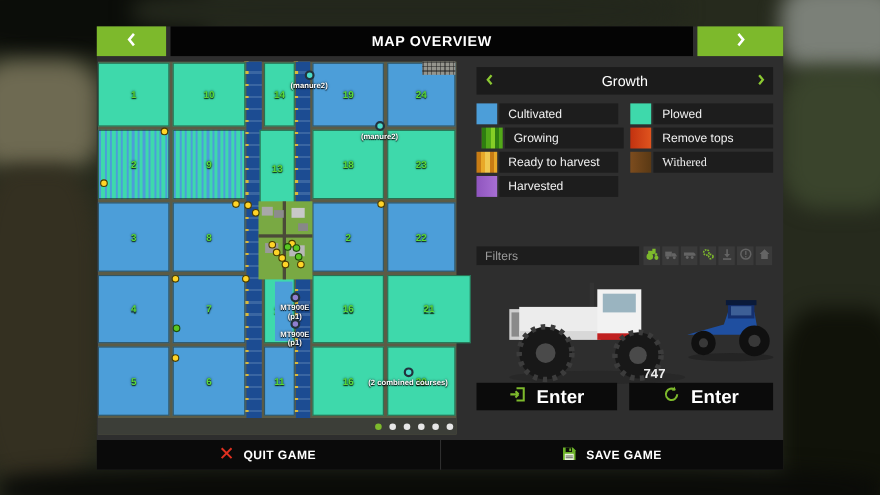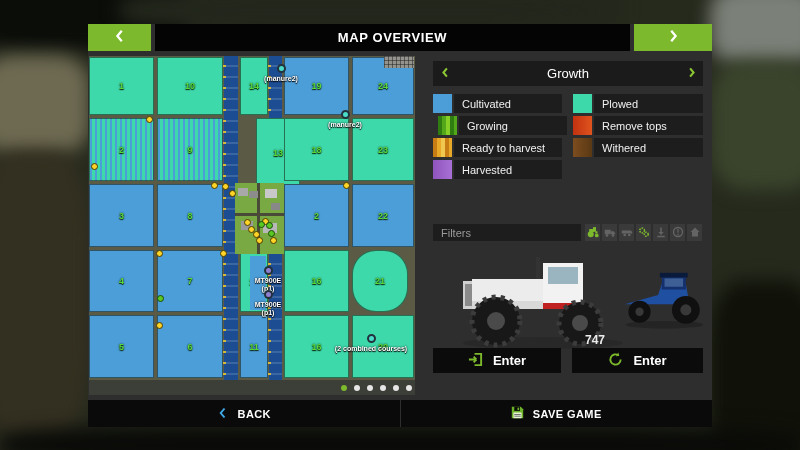--- a/index.html
+++ b/index.html
@@ -68,40 +68,40 @@
   .hd-arrow.l{left:0;}
   .hd-arrow.r{right:0;}
   .leg{position:absolute;width:129px;height:19px;}
   .leg .sw{position:absolute;left:0;top:0;width:19px;height:19px;}
   .leg .lb{position:absolute;left:21px;top:0;right:0;bottom:0;background:#1d1d1d;display:flex;
         align-items:center;padding-left:8px;font-size:11px;color:#f0f0f0;}
   #leg-cultivated{left:0;top:33px;}  #leg-growing{left:5px;top:55px;}
   #leg-ready{left:0;top:77px;}       #leg-harvested{left:0;top:99px;padding-left:24px;}
   #leg-plowed{left:140px;top:33px;width:130px;}
   #leg-removetops{left:140px;top:55px;width:130px;}
-  #leg-withered{left:140px;top:77px;width:130px;}
+  #leg-withered{left:140px;top:77px;width:130px;font-family:Liberation Serif, serif;}
   .sw-cultivated{background:#4c9ed9;}
   .sw-growing{background:repeating-linear-gradient(90deg,#2f7d10 0 4px,#52a818 4px 8px,#86cf26 8px 12px);}
   .sw-ready{background:repeating-linear-gradient(90deg,#c87c14 0 4px,#e8a828 4px 8px,#f0c850 8px 12px);}
   .sw-harvested{background:linear-gradient(90deg,#8f55be,#a86fd4);}
   .sw-plowed{background:#3ed9ab;}
   .sw-removetops{background:linear-gradient(90deg,#c23210,#e0541e);}
   .sw-withered{background:linear-gradient(90deg,#7c4c1e,#5a3914);}
   .filters-bar{position:absolute;left:0;top:163px;width:148px;height:17px;background:#1d1d1d;
         color:#9a9a9a;font-size:11px;display:flex;align-items:center;padding-left:8px;}
   .fico{position:absolute;top:163px;width:15px;height:17px;background:#3a3a3a;display:flex;
         align-items:center;justify-content:center;cursor:pointer;}
   .fico.on{color:#7db92c;}
   .fico.off{color:#646464;}
   .veh{position:absolute;}
   #bigbud{left:15px;top:190px;width:190px;height:100px;}
   #nh{left:188px;top:200px;width:88px;height:70px;}
   .veh-name{position:absolute;left:112px;top:272px;width:100px;text-align:center;color:#ececec;
         font-weight:bold;font-size:12px;}
-  .act{position:absolute;top:287px;height:25px;background:#0b0b0b;color:#fff;font-weight:bold;font-size:13px;
+  .act{position:absolute;top:287px;height:25px;background:#0b0b0b;color:#fff;font-weight:bold;font-size:17px;
         display:flex;align-items:center;justify-content:center;gap:10px;cursor:pointer;border:0;}
   #enter-btn{left:0;width:128px;}
   #reset-btn{left:139px;width:131px;}
   
   .footer{position:absolute;left:0;top:376px;width:624px;height:27px;background:#0a0a0a;display:flex;}
   .fsec{flex:1;display:flex;align-items:center;justify-content:center;gap:9px;cursor:pointer;
         color:#fff;font-weight:bold;font-size:11px;letter-spacing:.4px;}
   .fsec + .fsec{border-left:1px solid #2e2e2e;}
 </style>
 </head>
@@ -155,21 +155,21 @@
           </div>
           <div class="field cultivated" style="left: 263px; top: 1px; width: 62px; height: 58px;">
             <span class="fnum">24</span>
           </div>
           <div class="field striped" style="left: 0px; top: 62px; width: 65px; height: 63px;">
             <span class="fnum">2</span>
           </div>
           <div class="field striped" style="left: 68px; top: 62px; width: 66px; height: 63px;">
             <span class="fnum">9</span>
           </div>
-          <div class="field plowed" style="left: 167px; top: 62px; width: 44px; height: 70px;">
+          <div class="field plowed" style="left: 147px; top: 62px; width: 32px; height: 70px;">
             <span class="fnum">13</span>
           </div>
           <div class="field plowed" style="left: 195px; top: 62px; width: 65px; height: 63px;">
             <span class="fnum">18</span>
           </div>
           <div class="field plowed" style="left: 263px; top: 62px; width: 62px; height: 63px;">
             <span class="fnum">23</span>
           </div>
           <div class="field cultivated" style="left: 0px; top: 128px; width: 65px; height: 63px;">
             <span class="fnum">3</span>
@@ -189,21 +189,21 @@
           <div class="field cultivated" style="left: 68px; top: 194px; width: 66px; height: 62px;">
             <span class="fnum">7</span>
           </div>
           <div class="field plowed" style="left: 151px; top: 196px; width: 28px; height: 60px;">
             <div class="patch"></div>
             <span class="fnum">12</span>
           </div>
           <div class="field plowed" style="left: 195px; top: 194px; width: 65px; height: 62px;">
             <span class="fnum">16</span>
           </div>
-          <div class="field plowed" style="left: 263px; top: 194px; width: 56px; height: 62px; border-radius: 24px;">
+          <div class="field plowed" style="left: 263px; top: 194px; width: 76px; height: 62px;">
             <span class="fnum">21</span>
           </div>
           <div class="field cultivated" style="left: 0px; top: 259px; width: 65px; height: 63px;">
             <span class="fnum">5</span>
           </div>
           <div class="field cultivated" style="left: 68px; top: 259px; width: 66px; height: 63px;">
             <span class="fnum">6</span>
           </div>
           <div class="field cultivated" style="left: 151px; top: 259px; width: 28px; height: 63px;">
             <span class="fnum">11</span>
@@ -415,24 +415,24 @@
             </svg>
         </span>
         <span>Enter</span>
       </button>
     </div>
 
     <div class="footer">
       <div class="fsec">
         <span>
           <svg width="12" height="12" viewBox="0 0 16 16">
-              <polyline points="10,2 5,8 10,14" fill="none" stroke="#3fa8e8" stroke-width="2.6"></polyline>
+              <path d="M2 2l12 12M14 2L2 14" stroke="#e03020" stroke-width="2.4"></path>
             </svg>
         </span>
-        <span>BACK</span>
+        <span>QUIT GAME</span>
       </div>
       <div class="fsec">
         <span>
           <svg width="13" height="13" viewBox="0 0 16 16">
               <path d="M1 1h11l3 3v11H1z" fill="#6db229"></path>
               <rect x="4" y="1" width="7" height="5" fill="#0a0a0a"></rect>
               <rect x="8" y="2" width="2" height="3" fill="#6db229"></rect>
               <rect x="3" y="8" width="10" height="7" fill="#e8f4d8"></rect>
               <rect x="4" y="10" width="8" height="1" fill="#555"></rect>
               <rect x="4" y="12" width="8" height="1" fill="#555"></rect>

